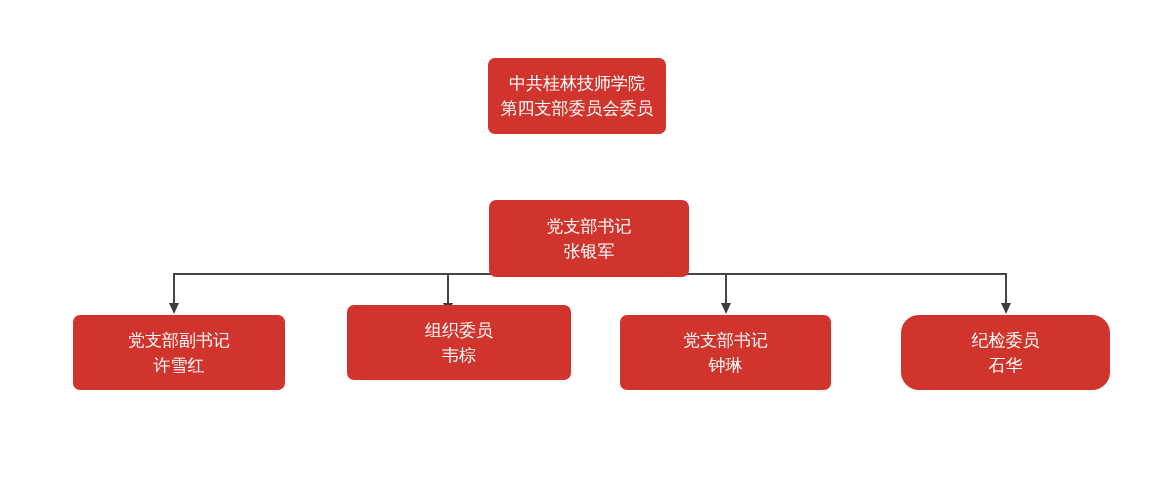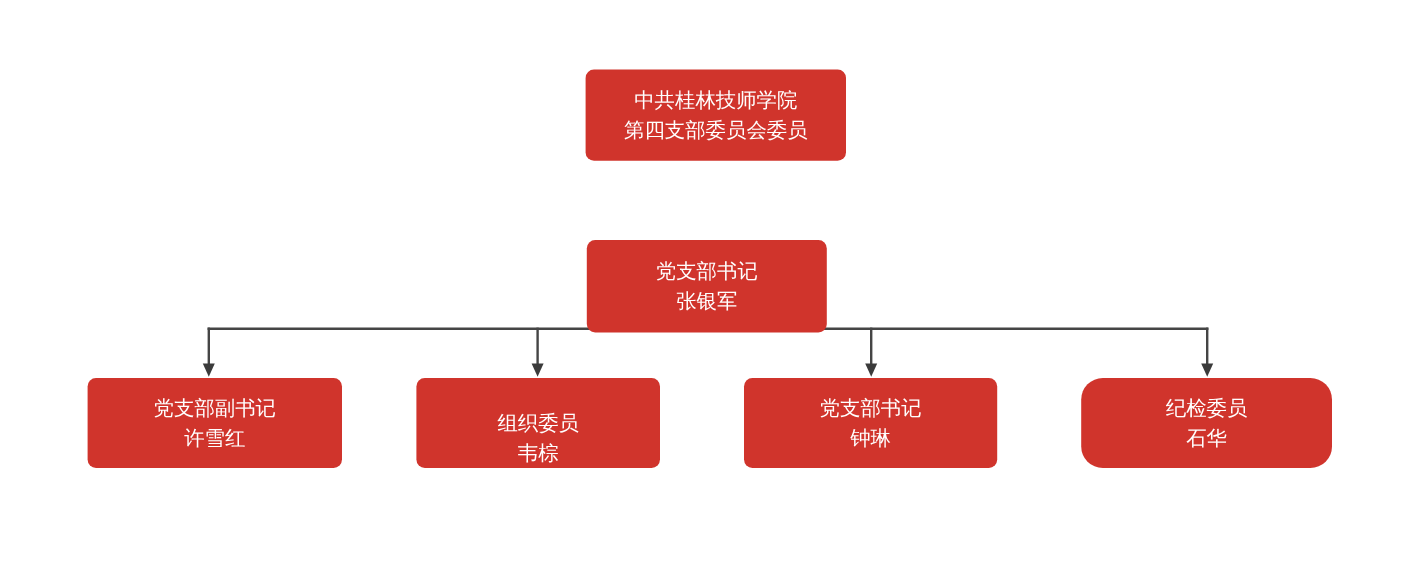--- a/index.html
+++ b/index.html
@@ -31,24 +31,24 @@
     display: flex;
     flex-direction: column;
     align-items: center;
     justify-content: center;
     text-align: center;
     font-size: 17px;
     line-height: 25px;
     box-sizing: border-box;
     cursor: default;
   }
-  .node-title   { left: 488px; top: 58px;  width: 217px; height: 76px; text-align: center; }
+  .node-title   { left: 488px; top: 58px;  width: 178px; height: 76px; text-align: center; }
   .node-root    { left: 489px; top: 156px; width: 200px; height: 77px; margin-top: 44px; }
   .node-child-0 { left: 73px;  top: 315px; width: 212px; height: 75px; }
-  .node-child-1 { left: 347px; top: 315px; width: 203px; height: 75px; justify-content: flex-end; }
+  .node-child-1 { left: 347px; top: 305px; width: 224px; height: 75px; }
   .node-child-2 { left: 620px; top: 315px; width: 211px; height: 75px; }
   .node-child-3 { left: 901px; top: 315px; width: 209px; height: 75px; border-radius: 18px; }
 </style>
 </head>
 <body>
 
 <div class="canvas">
 
   <svg class="connectors" viewBox="0 0 1176 481" xmlns="http://www.w3.org/2000/svg">
 

